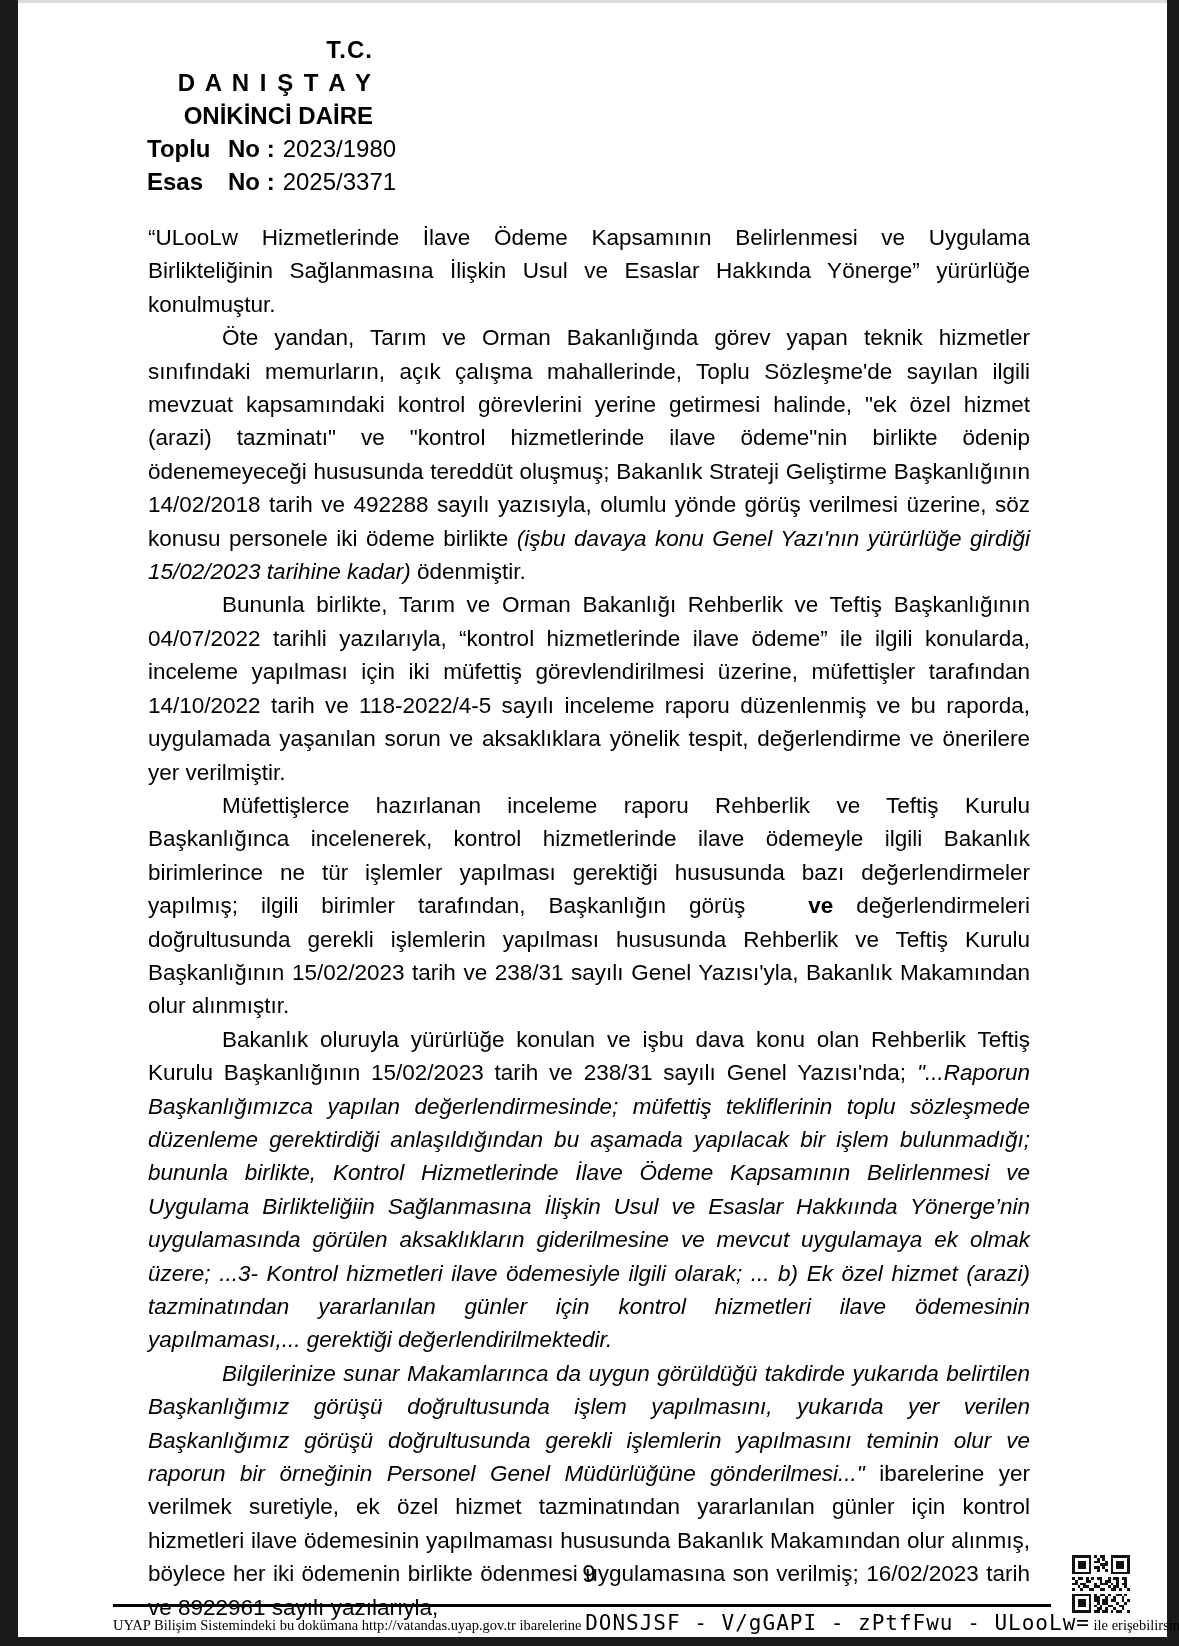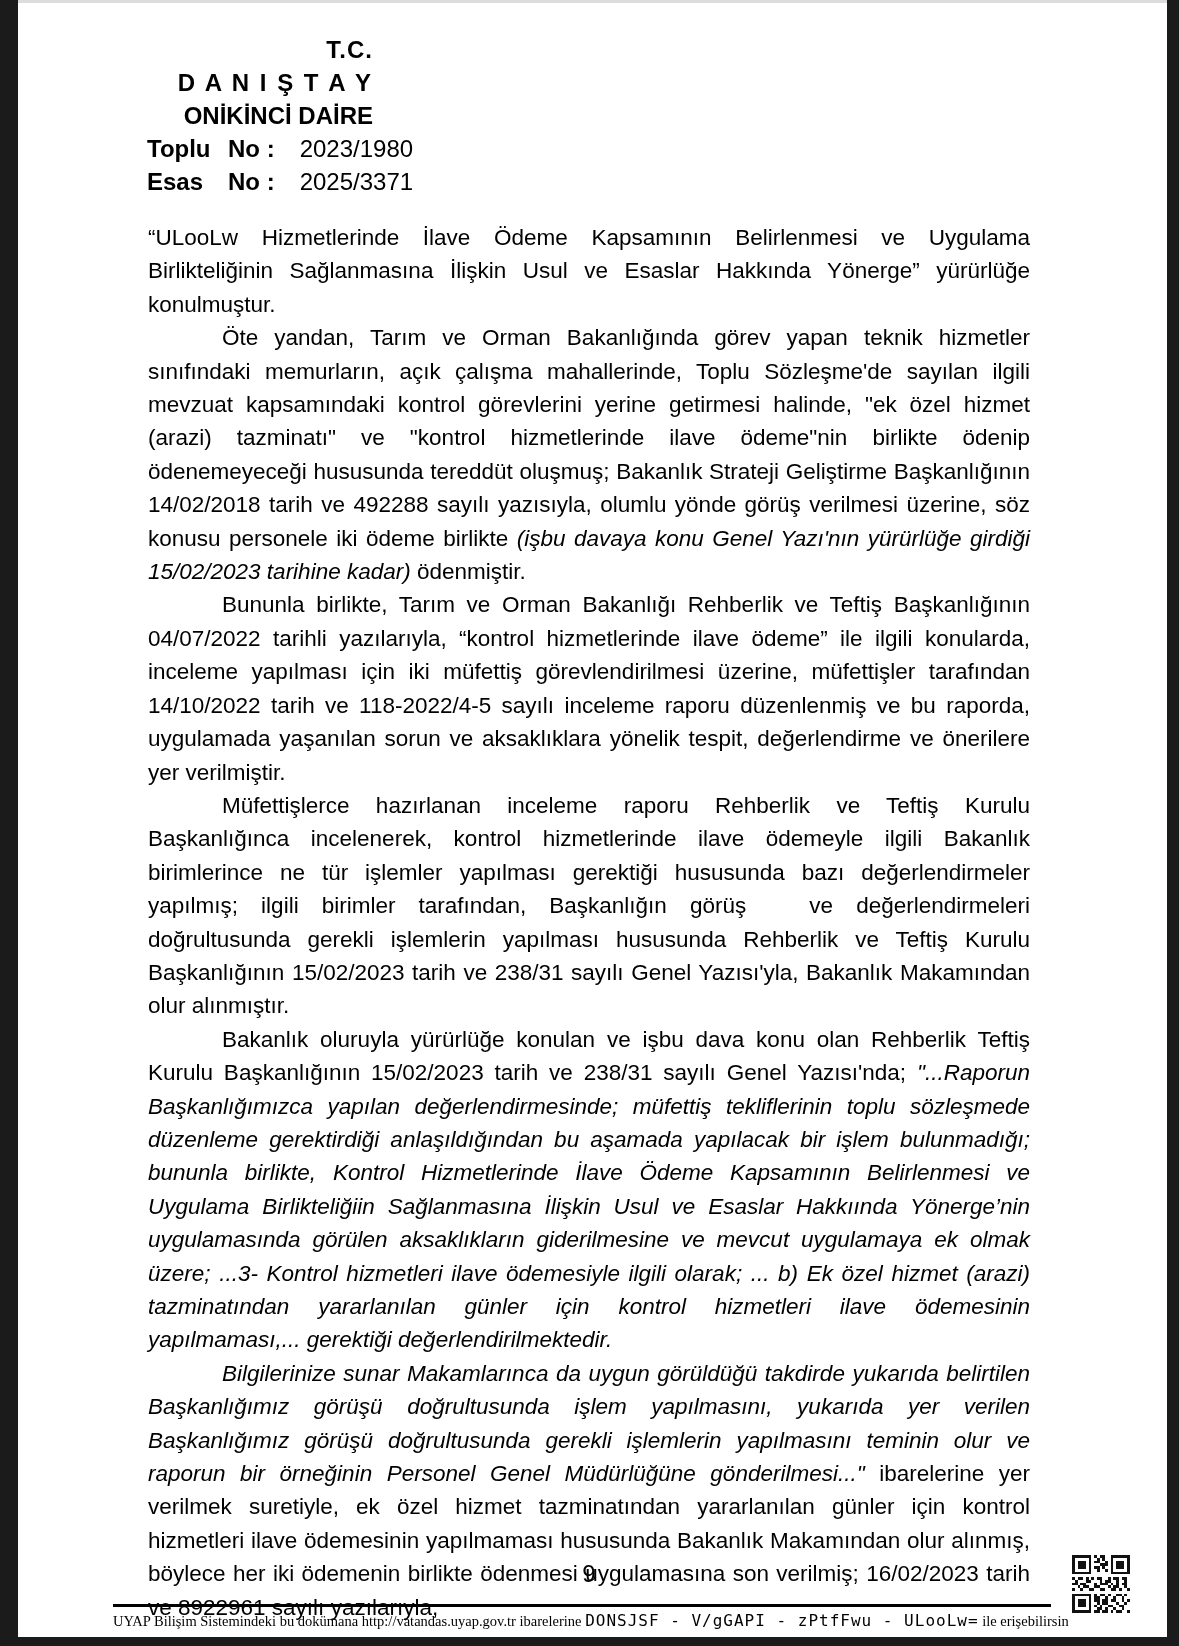--- a/index.html
+++ b/index.html
@@ -18,45 +18,45 @@
   .frame-right{position:absolute;left:1167px;top:0;width:12px;height:1646px;background:#1b1b1b;}
   .frame-bottom{position:absolute;left:0;top:1637px;width:1179px;height:9px;background:#1b1b1b;}
 
   
   .court-header{position:absolute;left:147px;top:33px;width:226px;font-weight:bold;font-size:24px;line-height:33px;}
   .hdr-center{text-align:right;}
   .hdr-tc{letter-spacing:1px;}
   .hdr-danistay{letter-spacing:2px;}
   .case-row{text-align:left;white-space:nowrap;}
   .case-label{display:inline-block;width:81px;font-weight:bold;}
-  .case-no{font-weight:bold;margin-right:25px;}
+  .case-no{font-weight:bold;margin-right:8px;}
   .case-value{font-weight:normal;}
 
   
   .doc-body{
     position:absolute;left:148px;top:221px;width:882px;
     font-size:22.5px;line-height:33.4px;
     text-align:justify;
   }
   .doc-body p{margin:0;padding:0;}
   .doc-body p.indent{text-indent:74px;}
   .it{font-style:italic;}
-  .b{font-weight:normal;margin-left:40px;}
+  .b{font-weight:bold;margin-left:40px;}
 
   
   .page-number{position:absolute;left:148px;top:1560px;width:882px;text-align:center;font-size:24px;}
   .footer-rule{position:absolute;left:113px;top:1604px;width:938px;height:3px;background:#000;}
   .footer-access{
     position:absolute;left:113px;top:1611px;width:1000px;
     font-family:"Liberation Serif", serif;
     font-size:14.5px;white-space:nowrap;
   }
   .footer-access .code{
     font-family:"DejaVu Sans Mono", monospace;
-    font-size:16px;letter-spacing:1px;
+    font-size:21px;letter-spacing:1px;
   }
   .qr{position:absolute;left:1072px;top:1555px;width:58px;height:58px;}
   .qr svg{display:block;width:58px;height:58px;shape-rendering:crispEdges;}
 </style>
 </head>
 <body>
 
 <div class="frame-top"></div>
 <div class="frame-left"></div>
 <div class="frame-right"></div>

